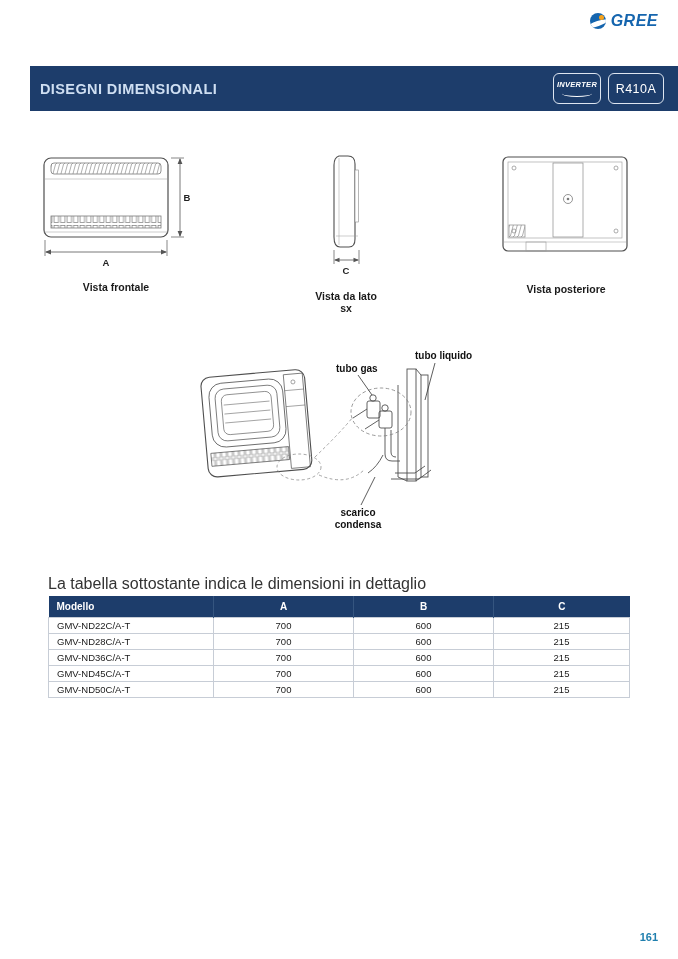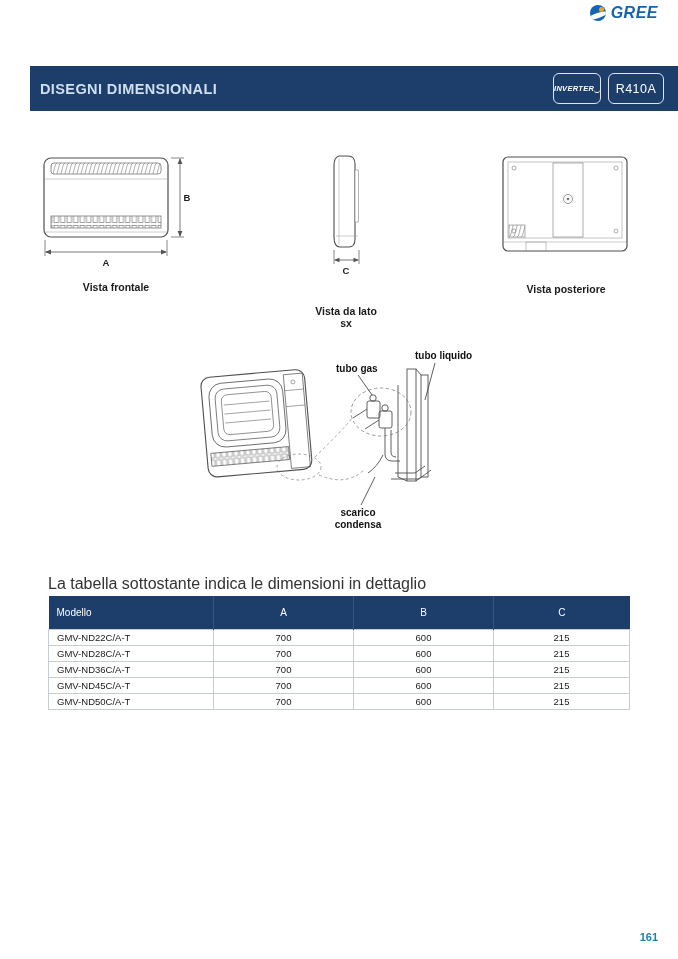--- a/index.html
+++ b/index.html
@@ -1,53 +1,53 @@
 <!DOCTYPE html>
 <html><head>
 <meta charset="utf-8">
 <style>
   *{margin:0;padding:0;box-sizing:border-box}
   html,body{width:678px;height:959px}
   body{font-family:"Liberation Sans",sans-serif;background:#fff}
   .page{position:relative;width:678px;height:959px;background:#fff;overflow:hidden}
 
   
-  .brand{position:absolute;top:4px;right:20px;display:flex;align-items:center;gap:5px}
+  .brand{position:absolute;top:12px;right:20px;display:flex;align-items:center;gap:5px}
   .brand-mark{position:relative;width:16px;height:16px;border-radius:50%;background:#1565ae;overflow:hidden}
   .brand-mark::before{content:"";position:absolute;left:-3px;top:8px;width:22px;height:5px;background:#fff;border-radius:50%;transform:rotate(-18deg)}
   .brand-mark::after{content:"";position:absolute;right:2px;top:2px;width:5px;height:5px;border-radius:50%;background:#f6a21c}
   .brand-name{font-size:16px;font-weight:bold;font-style:italic;color:#1565ae;letter-spacing:.5px}
 
   
   .title-bar{position:absolute;left:30px;top:66px;width:648px;height:45px;background:#1d3d6b;display:flex;align-items:center;justify-content:space-between;padding:0 14px 0 10px}
   .page-title{color:#cfdff2;font-size:14.5px;font-weight:bold;letter-spacing:.4px}
   .badges{display:flex;align-items:center;gap:7px}
-  .badge{border:1px solid #dde5f0;border-radius:6px;height:31px;display:flex;flex-direction:row;align-items:center;justify-content:center;color:#fff;background:#1d3d6b}
+  .badge{border:1px solid #dde5f0;border-radius:6px;height:31px;display:flex;flex-direction:column;align-items:center;justify-content:center;color:#fff;background:#1d3d6b}
   .badge-inverter{width:48px}
   .badge-inverter .badge-text{font-size:7.5px;font-weight:bold;font-style:italic;letter-spacing:.3px}
   .badge-swoosh{width:30px;height:7px;border-bottom:1.4px solid #fff;border-radius:50%;margin-top:1px}
   .badge-r410a{width:56px;font-size:12.5px;font-weight:normal;letter-spacing:.5px}
 
   
   .view{position:absolute}
   .view-label{font-size:10.5px;font-weight:bold;color:#1a1a1a;text-align:center;margin-top:3px}
   .view-front{left:40px;top:152px;width:152px}
   .view-side{left:308px;top:148px;width:76px}
-  .view-side .view-label{margin-top:23px}
+  .view-side .view-label{margin-top:8px}
   .view-rear{left:498px;top:152px;width:136px}
   .view-rear .view-label{margin-top:17px}
 
   
   .iso{position:absolute;left:195px;top:345px;width:290px;height:200px}
   .callout{position:absolute;font-size:10px;font-weight:bold;color:#111;line-height:1.15}
 
   
   .table-intro{position:absolute;left:48px;top:575px;font-size:16px;color:#333}
   .dim-table{position:absolute;left:48px;top:596px;width:582px;border-collapse:collapse;table-layout:fixed}
-  .dim-table th{background:#1d3d6b;color:#fff;font-size:10px;font-weight:normal;height:33px;text-align:center;border-right:1px solid #35557f}
+  .dim-table th{background:#1d3d6b;color:#fff;font-size:10px;font-weight:bold;height:21px;text-align:center;border-right:1px solid #35557f}
   .dim-table th:last-child{border-right:none}
   .dim-table th:first-child{text-align:left;padding-left:8px}
   .dim-table td{border:1px solid #c7cdd6;font-size:9.5px;color:#1a1a1a;height:16px;text-align:center;padding:1px 4px}
   .dim-table td:first-child{text-align:left;padding-left:8px}
 
   .page-number{position:absolute;right:20px;bottom:16px;font-size:11px;font-weight:bold;color:#1f7fae}
 </style>
 </head>
 <body>
 

